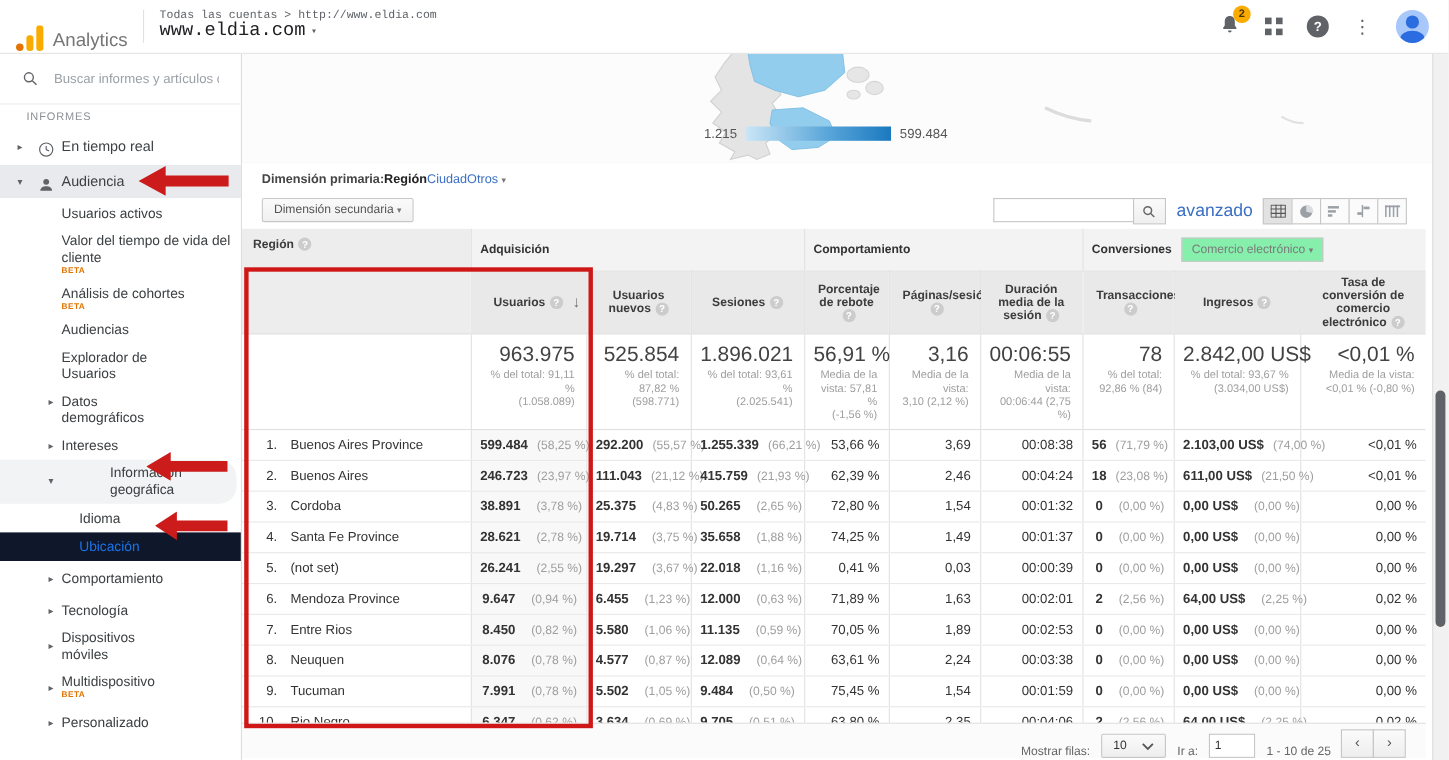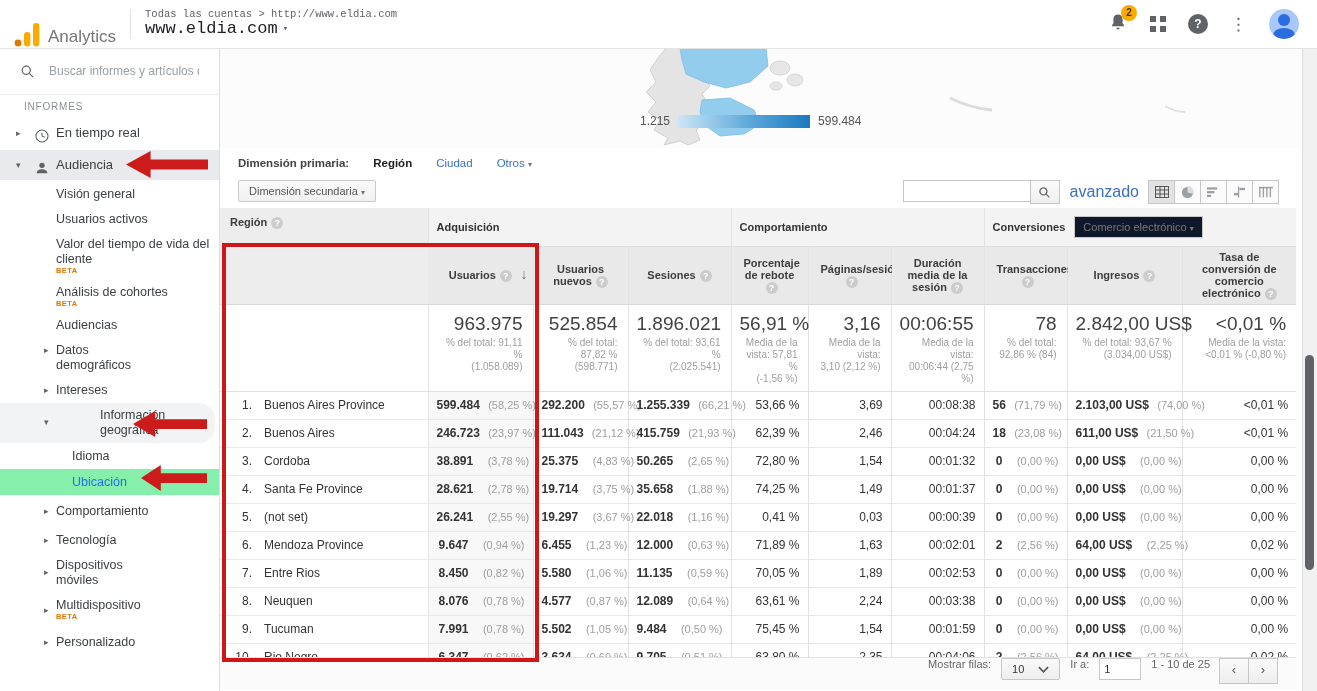--- a/index.html
+++ b/index.html
@@ -38,30 +38,30 @@
   .sec-label{font-size:10px;color:#8a8f94;letter-spacing:.8px;padding:6px 0 4px 24px;}
   .ni{position:relative;font-size:13px;color:#3c4043;cursor:pointer;}
   .ni-top{height:30px;line-height:30px;padding-left:56px;margin:2px 0;}
   .ni .exp{position:absolute;left:16px;top:0;font-size:9px;color:#5f6368;}
   .ni .nav-ico{position:absolute;left:34px;top:7px;width:16px;height:16px;}
   .pill{background:#e8eaed;border-radius:0 16px 16px 0;width:207px;}
   .pill-light{background:#f1f3f4;border-radius:0 16px 16px 0;width:207px;}
   .ni-sub{padding:5px 8px 5px 56px;line-height:15px;font-size:12.5px;}
   .ni-sub .exp{left:44px;top:5px;}
   .ni-sub2{padding:6px 8px 6px 72px;line-height:14px;font-size:12.5px;}
-  .selected-blue{background:#86efac;color:#1a73e8;}
+  .selected-blue{background:#0f172a;color:#1a73e8;}
   .beta{display:block;font-size:7.5px;color:#e37400;font-weight:bold;letter-spacing:.4px;line-height:8px;}
   
   #map-band{position:absolute;left:220px;top:48px;width:1083px;height:100px;background:#fcfcfc;
             border-bottom:1px solid #e6e6e6;}
   #legend{position:absolute;left:420px;top:66px;display:flex;align-items:center;gap:8px;font-size:12px;color:#555;}
   .legend-bar{width:132px;height:13px;background:linear-gradient(to right,#cbe6f6,#5ba7da 55%,#1b79c0);}
   
   #dim-row{position:absolute;left:220px;top:148px;width:1083px;height:30px;display:flex;
-           align-items:center;gap:24px;padding-left:18px;box-sizing:border-box;background:#fff;font-size:11.5px;}
+           align-items:center;gap:0;padding-left:18px;box-sizing:border-box;background:#fff;font-size:11.5px;}
   .dim-label{font-weight:bold;color:#444;}
   .dim-sel{font-weight:bold;color:#222;}
   .blue-link{color:#3a6fc4;cursor:pointer;}
   #tool-row{position:absolute;left:220px;top:178px;width:1083px;height:30px;background:#fff;}
   .sec-dim-btn{position:absolute;left:18px;top:2px;font-size:11px;color:#555;
                background:linear-gradient(#fafafa,#f0f0f0);border:1px solid #c8c8c8;border-radius:2px;
                padding:4px 10px;cursor:pointer;}
   .tool-right{position:absolute;right:24px;top:2px;display:flex;align-items:center;gap:10px;}
   .tbl-search{display:flex;}
   .tbl-search input{width:118px;height:18px;border:1px solid #c6c6c6;border-right:none;outline:none;
@@ -75,42 +75,42 @@
   .vbtn.active{background:#e2e2e2;}
   
   #data-table{position:absolute;left:220px;top:208px;border-collapse:collapse;table-layout:fixed;width:1076px;
               font-size:12px;}
   #data-table th,#data-table td{border-left:1px solid #e2e2e2;box-sizing:border-box;}
   #data-table th:first-child,#data-table td:first-child{border-left:none;}
   th.region-head{background:#ededed;vertical-align:top;text-align:left;padding:8px 10px;
                  font-size:11px;color:#3c3c3c;height:95px;border-bottom:1px solid #d9d9d9;}
   th.group{background:#f3f3f3;text-align:left;font-size:11px;color:#333;padding:6px 8px;height:38px;
            border-bottom:1px solid #ddd;font-weight:bold;vertical-align:middle;}
-  .conv-dd{display:inline-block;border:1px solid #c9c9c9;background:#0f172a;color:#7a7a7a;font-weight:normal;
+  .conv-dd{display:inline-block;border:1px solid #c9c9c9;background:#86efac;color:#7a7a7a;font-weight:normal;
            font-size:11px;padding:4px 8px;margin-left:6px;cursor:pointer;}
   th.metric{background:#e9e9e9;font-size:11px;color:#3c3c3c;padding:4px 12px;height:57px;
             border-bottom:1px solid #d9d9d9;position:relative;font-weight:bold;vertical-align:middle;}
   .sort-arrow{position:absolute;right:5px;top:50%;margin-top:-9px;font-size:14px;color:#6f6f6f;font-weight:normal;}
   .qm{display:inline-block;width:12px;height:12px;border-radius:50%;background:#ccc;color:#fff;font-size:9px;
       line-height:12px;text-align:center;font-weight:bold;margin-left:4px;vertical-align:middle;}
   tr.summary td{background:#fff;vertical-align:top;padding:8px 10px 6px 8px;height:70px;border-bottom:1px solid #e0e0e0;}
   .sv{font-size:19px;color:#424242;text-align:right;white-space:nowrap;}
   .ss{font-size:10px;color:#9e9e9e;text-align:right;white-space:pre-line;line-height:12px;margin-top:2px;}
   tr.datarow td{height:28px;padding:0 8px;border-bottom:1px solid #e8e8e8;white-space:nowrap;}
   td.region-cell{padding-left:12px;}
   .rank{display:inline-block;width:24px;text-align:right;margin-right:12px;color:#333;}
   td.num{text-align:right;}
   td.num .v{font-weight:bold;color:#333;}
   td.num .p{display:inline-block;width:56px;text-align:right;color:#9e9e9e;font-size:11px;}
   td.sortedcol{background:#f8f8f8;}
   td.single{text-align:right;padding-right:14px;color:#333;}
   td.dur{text-align:right;padding-right:20px;}
   
   #table-footer{position:absolute;left:220px;top:657px;width:1076px;height:32px;background:#fbfbfb;
-                border-top:1px solid #e0e0e0;display:flex;align-items:flex-start;justify-content:flex-end;
+                border-top:1px solid #e0e0e0;display:flex;align-items:flex-end;justify-content:flex-end;
                 gap:10px;font-size:11px;color:#666;box-sizing:border-box;padding-right:18px;}
   .rows-select{border:1px solid #c6c6c6;border-radius:2px;background:linear-gradient(#fafafa,#eee);
                padding:4px 10px;display:flex;gap:14px;align-items:center;color:#333;cursor:pointer;}
   .goto-input{width:32px;height:18px;border:1px solid #c6c6c6;font-size:11px;text-align:left;padding:1px 4px;
               font-family:"Liberation Sans",sans-serif;color:#333;}
   .pager{display:flex;}
   .pbtn{width:28px;height:24px;border:1px solid #c6c6c6;margin-left:-1px;background:linear-gradient(#fafafa,#eee);
         text-align:center;line-height:22px;font-size:13px;color:#555;cursor:pointer;}
   
   #v-scrollbar{position:absolute;right:0;top:48px;width:14px;height:643px;background:#f1f1f1;
@@ -192,31 +192,31 @@
       <span class="exp">▾</span>
       <span class="nav-ico">
         <svg width="16" height="16" viewBox="0 0 24 24">
             <circle cx="12" cy="8" r="4" fill="#5f6368"></circle>
             <path d="M4 20c0-4 4-6 8-6s8 2 8 6z" fill="#5f6368"></path>
           </svg>
       </span>
       <span>Audiencia</span>
     </div>
 
-    <div class="ni ni-sub"><span>Visión general</span></div>
     <div class="ni ni-sub"><span>Usuarios activos</span></div>
     <div class="ni ni-sub">
       <span>Valor del tiempo de vida del cliente</span>
       <span class="beta">BETA</span>
     </div>
     <div class="ni ni-sub">
       <span>Análisis de cohortes</span>
       <span class="beta">BETA</span>
     </div>
     <div class="ni ni-sub"><span>Audiencias</span></div>
+    <div class="ni ni-sub" style="width:120px;"><span>Explorador de Usuarios</span></div>
     <div class="ni ni-sub" style="width:110px;">
       <span class="exp">▸</span>
       <span>Datos demográficos</span>
     </div>
     <div class="ni ni-sub">
       <span class="exp">▸</span>
       <span>Intereses</span>
     </div>
     <div class="ni ni-sub pill-light" style="width:151px;">
       <span class="exp" style="top:12px;">▾</span>

